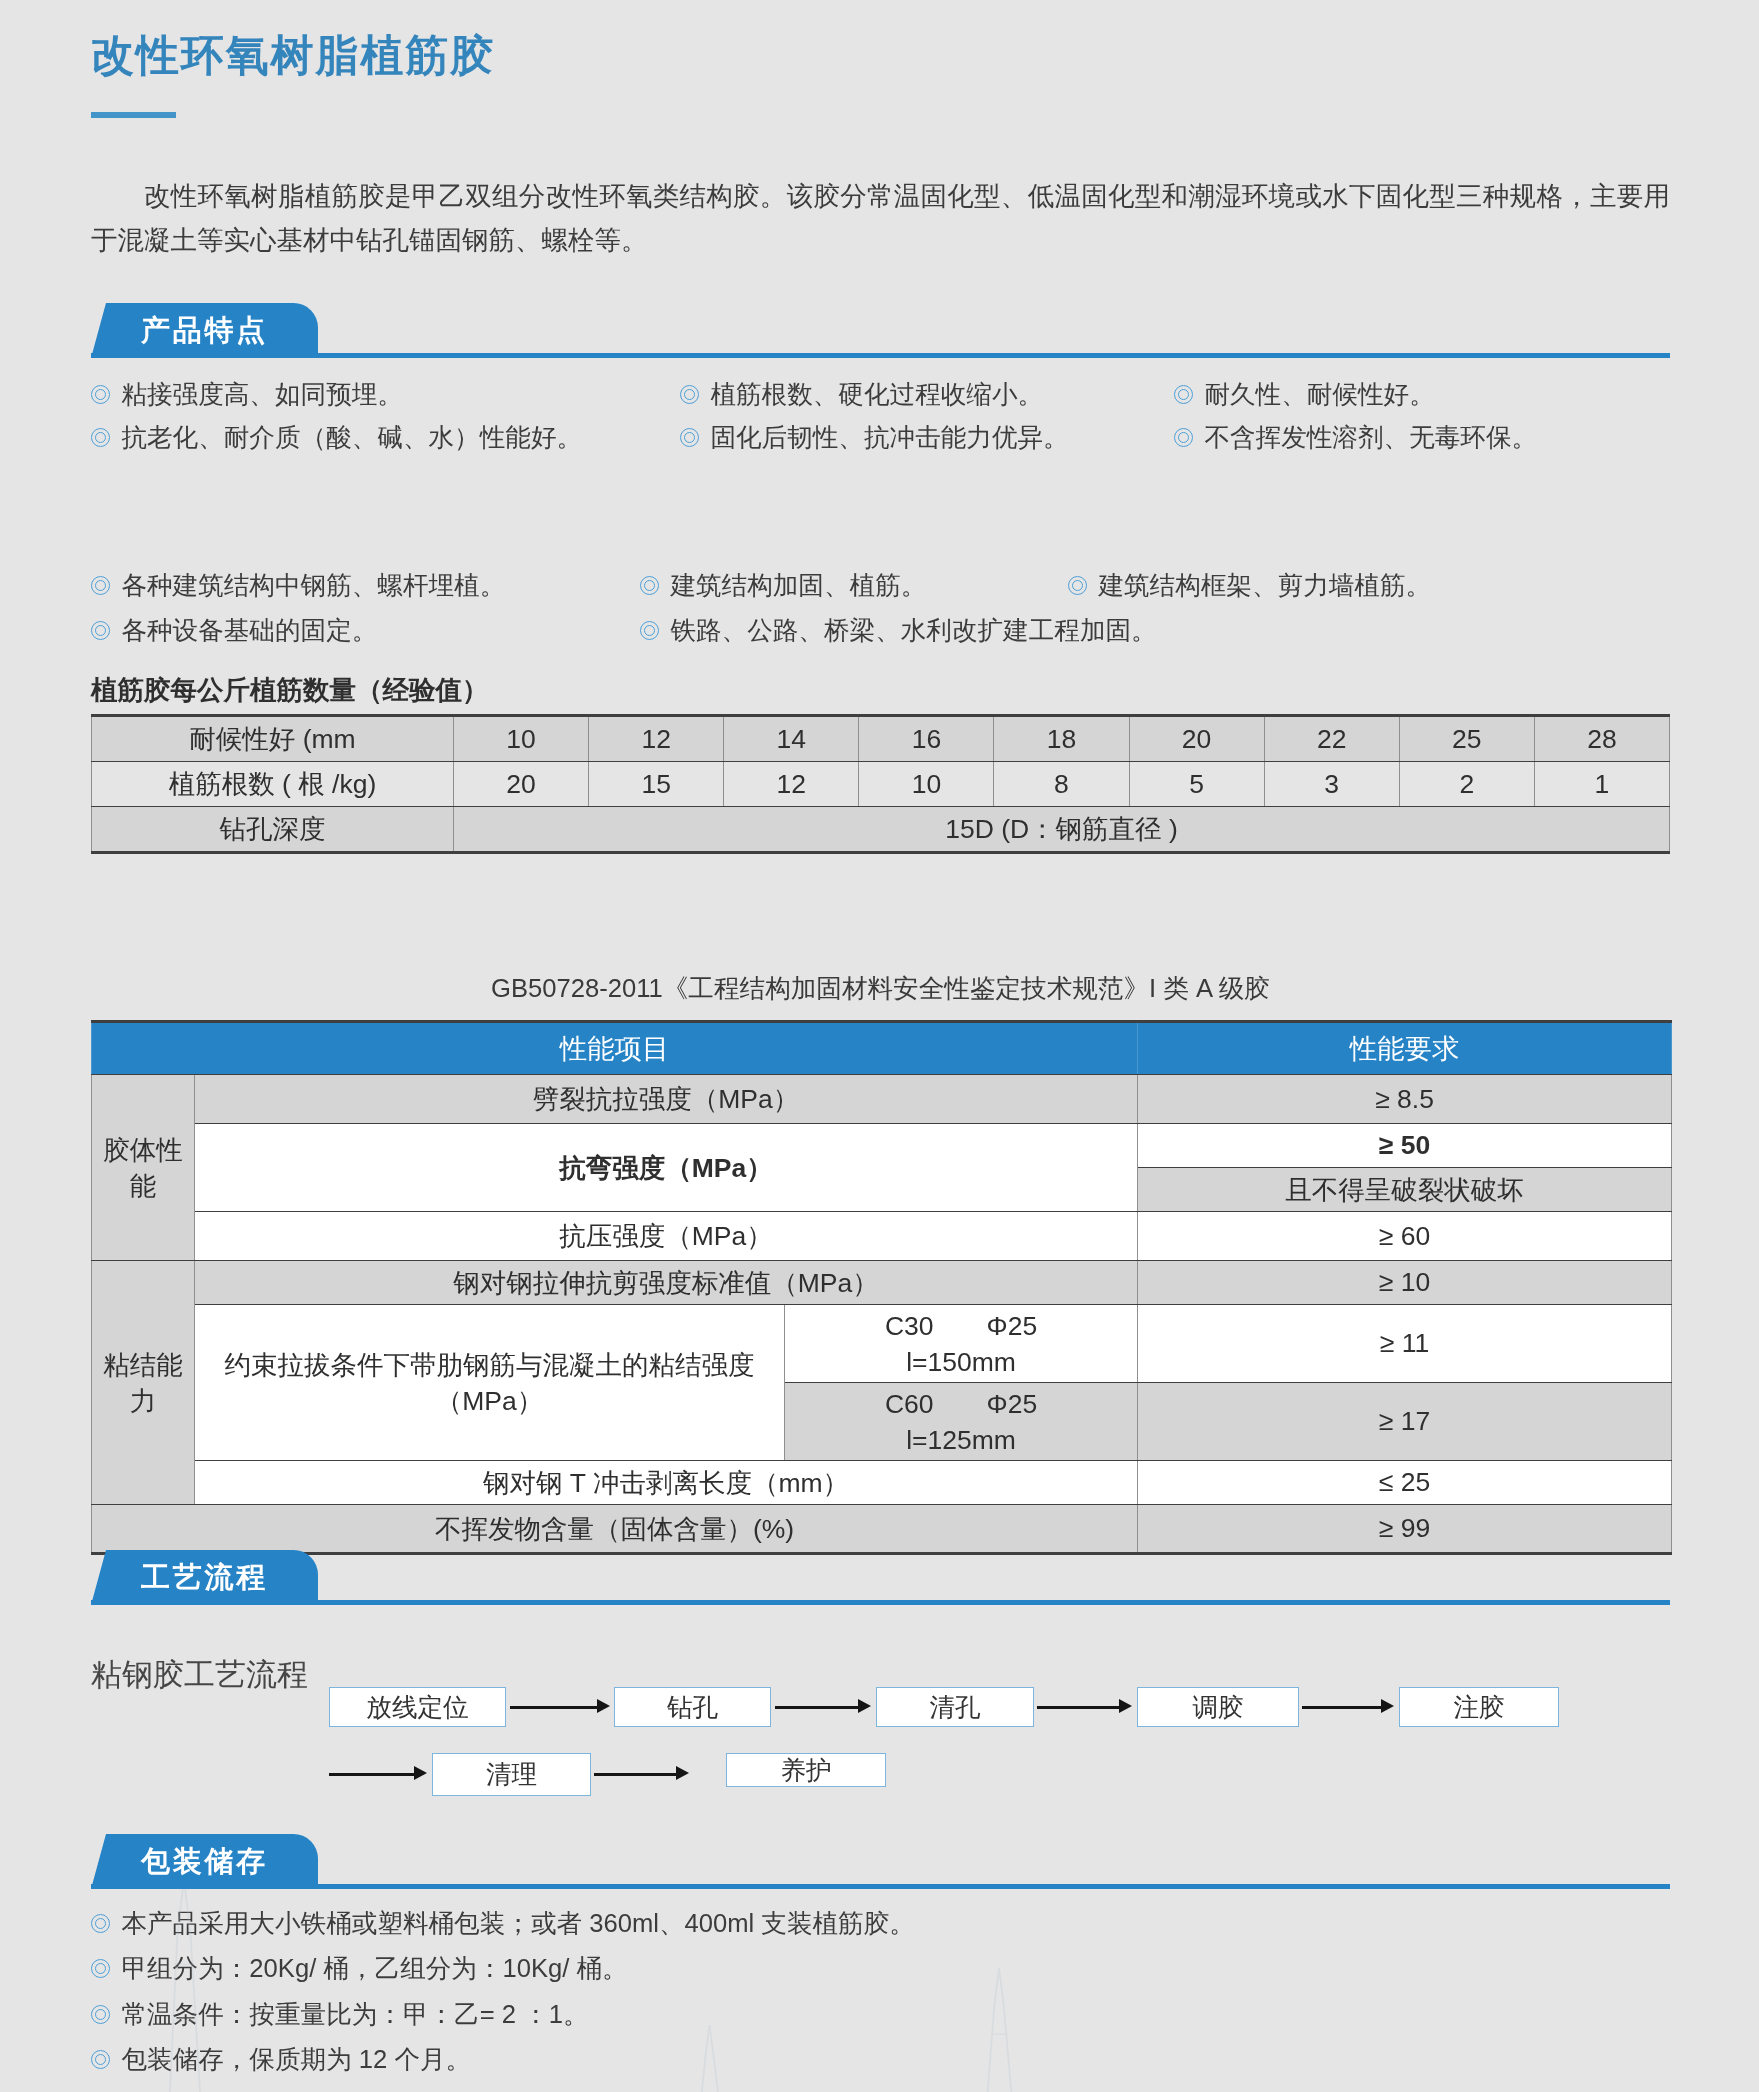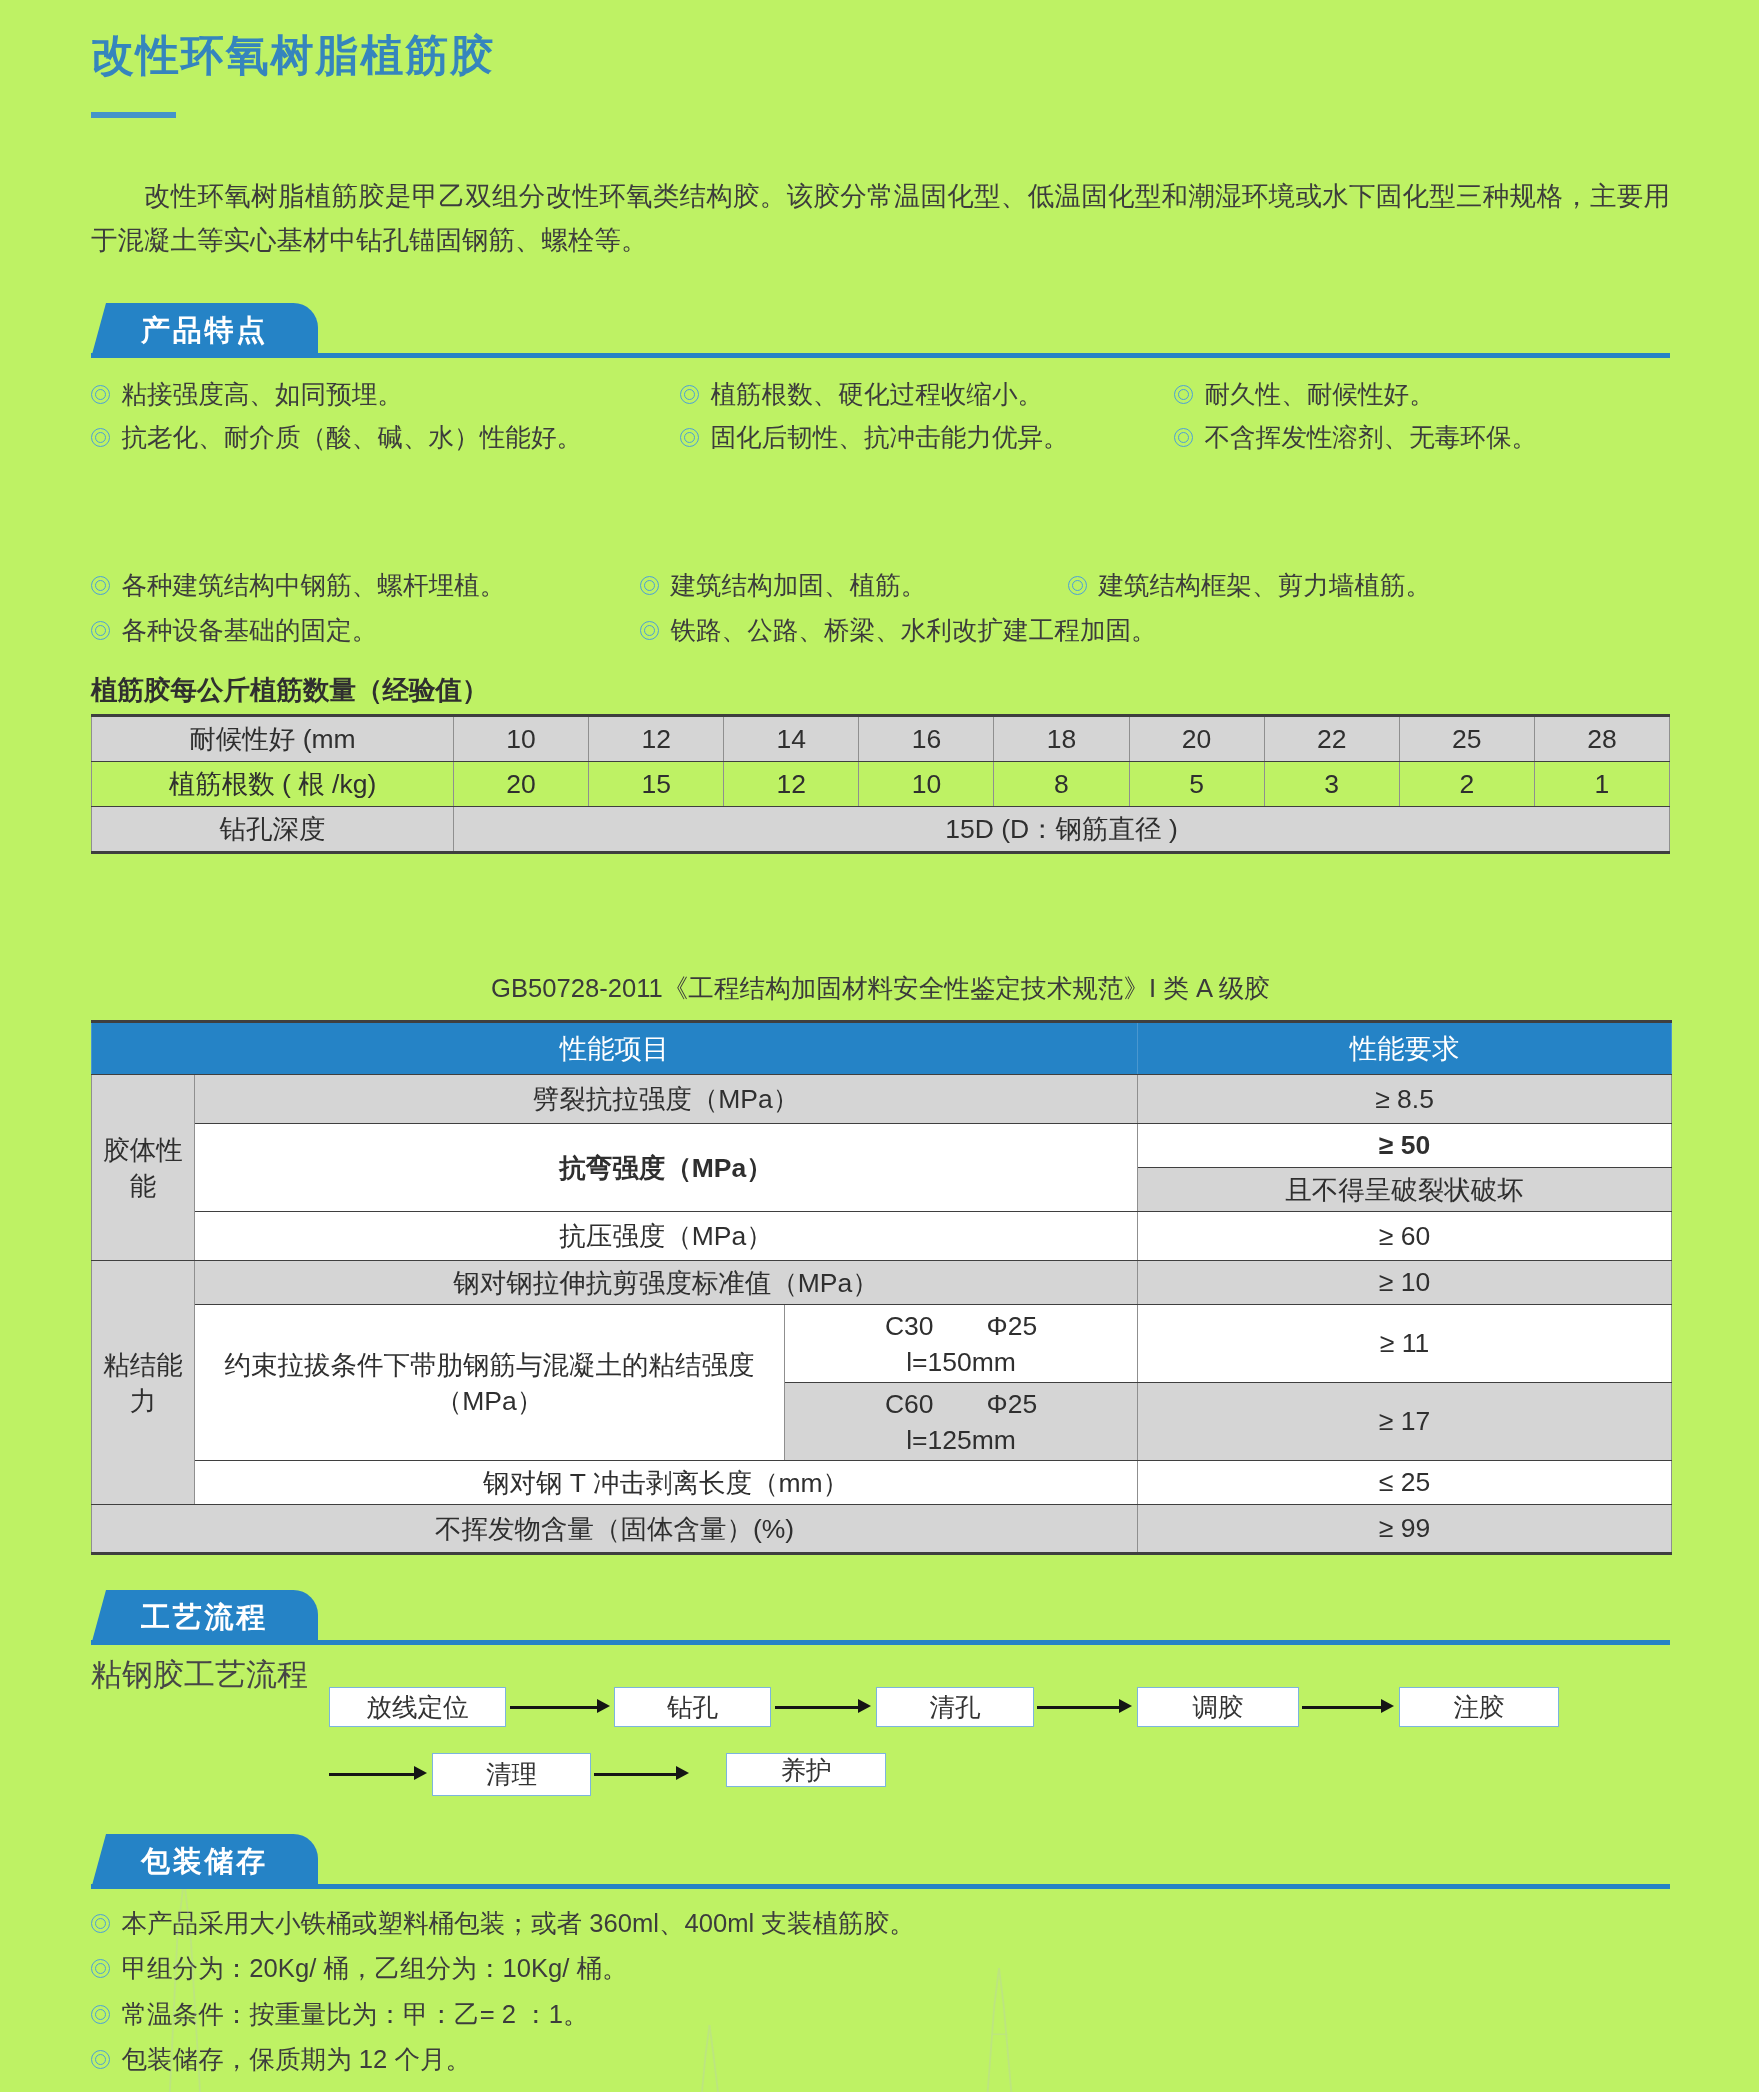--- a/index.html
+++ b/index.html
@@ -5,21 +5,21 @@
   :root{
     --accent:#2583c6;
     --title-blue:#3585bd;
     --bullet:#4da0d8;
     --gray:#d5d5d5;
     --dark:#3f3f3f;
     --line-thin:#8f8f8f;
     --text:#3c3c3c;
   }
   html,body{margin:0;padding:0;background:#fff;}
-  .page{position:relative;width:1759px;height:2092px;background:#bef264;overflow:hidden;
+  .page{position:relative;width:1759px;height:2092px;background:#e5e5e5;overflow:hidden;
         font-family:"Liberation Sans",sans-serif;color:var(--text);}
 
   
   .main-title{position:absolute;left:91px;top:26.5px;font-size:43px;font-weight:700;color:var(--title-blue);letter-spacing:1.9px;}
   .title-underline{position:absolute;left:91px;top:112px;width:85px;height:5.7px;background:#4394c9;}
 
   .intro{position:absolute;left:91px;top:174px;width:1579px;font-size:26.5px;line-height:44px;
          text-align:justify;text-indent:2em;color:var(--text);}
 
   
@@ -234,21 +234,21 @@
       <td class="w" colspan="2">钢对钢 T 冲击剥离长度（mm）</td>
       <td class="w">≤ 25</td>
     </tr>
     <tr style="height:49px;">
       <td class="g" colspan="3">不挥发物含量（固体含量）(%)</td>
       <td class="g">≥ 99</td>
     </tr>
   </tbody>
     </table>
 
-  <div class="sec" style="top:1590px;">
+  <div class="sec" style="top:1550px;">
     <div class="sec-rule"></div>
     <div class="badge">工艺流程</div>
   </div>
   <div class="process-subtitle">粘钢胶工艺流程</div>
 
   <div class="flow">
     <div class="fbox" style="left:238px;top:0;width:177px;height:40px;">放线定位</div>
     <div class="farrow" style="left:419px;top:19px;width:87px;"></div>
     <div class="fbox" style="left:523px;top:0;width:157px;height:40px;">钻孔</div>
     <div class="farrow" style="left:684px;top:19px;width:83px;"></div>

